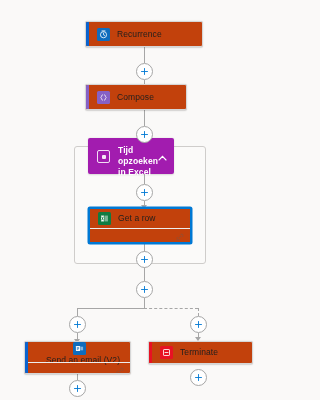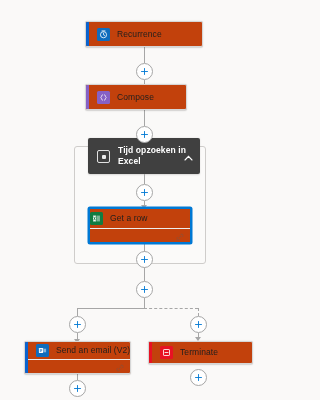--- a/index.html
+++ b/index.html
@@ -77,21 +77,21 @@
   <div class="edge v" style="left:144px;top:47px;height:16px;"></div>
   <div class="edge v" style="left:144px;top:80px;height:8px;"></div>
   <div class="arrow" style="left:141px;top:86px;"></div>
 
   <div class="edge v" style="left:144px;top:110px;height:16px;"></div>
   <div class="edge v" style="left:144px;top:143px;height:7px;"></div>
   <div class="arrow" style="left:141px;top:147px;"></div>
 
   <div class="scope" style="left:74px;top:146px;width:132px;height:118px;"></div>
 
-  <div class="scope-head" style="left:88px;top:138px;width:112px;height:36px;background:#404040;">
+  <div class="scope-head" style="left:88px;top:138px;width:86px;height:36px;background:#a21caf;">
     <span class="scope-ico">
         <i></i>
       </span>
     <span class="scope-title">Tijd opzoeken in Excel</span>
     <span class="chev">
       <svg width="9" height="6" viewBox="0 0 9 6">
           <path d="M1 5 L4.5 1.4 L8 5" stroke="#ffffff" stroke-width="1.1" fill="none" stroke-linecap="round"></path>
         </svg>
     </span>
   </div>
@@ -144,21 +144,21 @@
         <svg width="9" height="9" viewBox="0 0 12 12">
           <path d="M4.7 2.2 C3.3 2.2 3.7 5.2 2.4 6 C3.7 6.8 3.3 9.8 4.7 9.8" stroke="#ffffff" stroke-width="1" fill="none" stroke-linecap="round"></path>
           <path d="M7.3 2.2 C8.7 2.2 8.3 5.2 9.6 6 C8.3 6.8 8.7 9.8 7.3 9.8" stroke="#ffffff" stroke-width="1" fill="none" stroke-linecap="round"></path>
         </svg>
       </span>
       <span class="card-title">Compose</span>
     </div>
   </div>
 
   <div class="card selected" style="left:88px;top:207px;width:104px;height:37px;">
-    <div class="card-row" style="height:23px;padding-left:0;text-align:right;">
+    <div class="card-row" style="height:23px;padding-left:8px;text-align:right;">
       <span class="ico" style="background:#107c41;">
         <svg width="9" height="9" viewBox="0 0 12 12">
           <rect x="1.4" y="2.1" width="4" height="7.8" fill="#ffffff" opacity=".95"></rect>
           <rect x="6" y="2.1" width="4.6" height="7.8" fill="#ffffff" opacity=".45"></rect>
           <path d="M2.2 3.6 L4.6 8.4 M4.6 3.6 L2.2 8.4" stroke="#107c41" stroke-width="1"></path>
         </svg>
       </span>
       <span class="card-title">Get a row</span>
     </div>
     <div class="card-foot">
@@ -167,21 +167,21 @@
           <path d="M4.6 7.4 L7.4 4.6" stroke="#605e5c" stroke-width="1" stroke-linecap="round"></path>
           <path d="M6.4 3.1 L7.5 2 a2 2 0 0 1 2.8 2.8 L9.2 5.9" stroke="#605e5c" stroke-width="1" fill="none" stroke-linecap="round"></path>
           <path d="M5.6 8.9 L4.5 10 a2 2 0 0 1 -2.8 -2.8 L2.8 6.1" stroke="#605e5c" stroke-width="1" fill="none" stroke-linecap="round"></path>
         </svg>
       </span>
     </div>
   </div>
 
   <div class="card" style="left:24px;top:341px;width:107px;height:33px;">
     <span class="accent" style="background:#0b63ce;"></span>
-    <div class="card-row" style="height:20px;">
+    <div class="card-row" style="height:20px;flex-direction:column;">
       <span class="ico" style="background:#0f6cbd;">
         <svg width="9" height="9" viewBox="0 0 12 12">
           <rect x="1.2" y="2.6" width="5.6" height="6.8" rx="0.6" fill="#ffffff"></rect>
           <path d="M2.4 4.6 h3.2 M2.4 6 h3.2 M2.4 7.4 h2.2" stroke="#0f6cbd" stroke-width="0.8"></path>
           <rect x="7.2" y="3.6" width="3.6" height="4.8" fill="#ffffff" opacity=".5"></rect>
         </svg>
       </span>
       <span class="card-title">Send an email (V2)</span>
     </div>
     <div class="card-foot">

